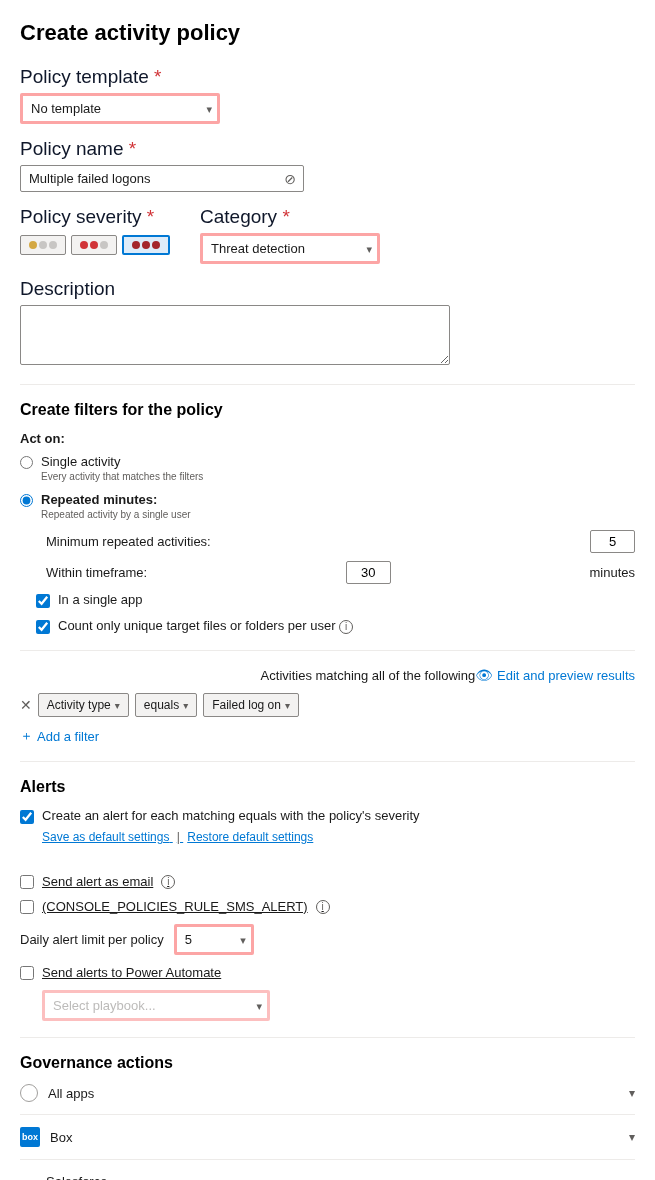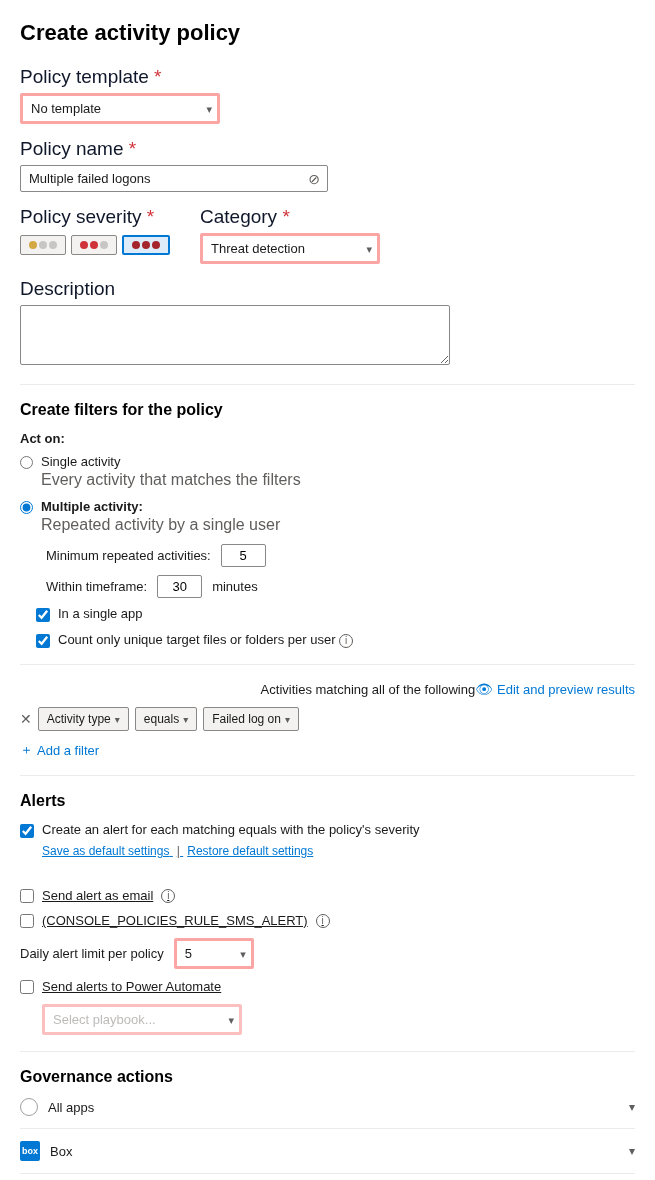--- a/index.html
+++ b/index.html
@@ -61,21 +61,21 @@
     }
     .policy-template-select {
       width: 200px;
       padding-right: 24px;
     }
     .policy-name-input {
       border: 1px solid #8a8886;
       border-radius: 2px;
       padding: 5px 8px;
       font-size: 13px;
-      width: 308px;
+      width: 284px;
       color: #1a1a1a;
     }
     .policy-name-wrapper {
       position: relative;
       display: inline-block;
     }
     .policy-name-wrapper::after {
       content: '⊘';
       position: absolute;
       right: 8px;
@@ -158,34 +158,35 @@
       display: flex;
       align-items: flex-start;
       gap: 8px;
       margin-bottom: 10px;
     }
     .radio-option input[type=radio] {
       margin-top: 2px;
       accent-color: #0078d4;
     }
     .radio-desc {
-      font-size: 16px;
+      font-size: 10px;
       color: #605e5c;
       margin-top: 2px;
     }
     .repeated-options {
       margin-left: 26px;
       margin-top: 6px;
     }
     .repeated-row {
       display: flex;
       align-items: center;
       gap: 10px;
       margin-bottom: 8px;
       font-size: 13px;
+      justify-content: space-between;
     }
     .repeated-row input[type=text] {
       width: 45px;
       border: 1px solid #8a8886;
       border-radius: 2px;
       padding: 3px 6px;
       font-size: 13px;
       text-align: center;
     }
     .checkbox-row {
@@ -322,21 +323,21 @@
       align-items: center;
       gap: 10px;
       margin-bottom: 10px;
       font-size: 13px;
     }
     .daily-limit-select {
       width: 80px;
       padding-right: 24px;
     }
     .playbook-select {
-      width: 200px;
+      width: 228px;
       padding-right: 24px;
       color: #a19f9d;
     }
     .governance-section h2 {
       font-size: 16px;
       font-weight: 600;
       margin-bottom: 0;
     }
     .governance-item {
       border-bottom: 1px solid #edebe9;
@@ -465,21 +466,21 @@
     <input type="radio" name="act_on" id="single" style="">
     <div>
       <label for="single" style="cursor:pointer">Single activity</label>
       <div class="radio-desc">Every activity that matches the filters</div>
     </div>
   </div>
 
   <div class="radio-option">
     <input type="radio" name="act_on" id="repeated" checked="" style="">
     <div>
-      <label for="repeated" style="cursor:pointer;font-weight:600">Multiple activity:</label>
+      <label for="repeated" style="cursor:pointer;font-weight:600">Repeated minutes:</label>
       <div class="radio-desc">Repeated activity by a single user</div>
     </div>
   </div>
 
   <div class="repeated-options">
     <div class="repeated-row">
       <span>Minimum repeated activities:</span>
       <input type="text" value="5" style="">
     </div>
     <div class="repeated-row">

